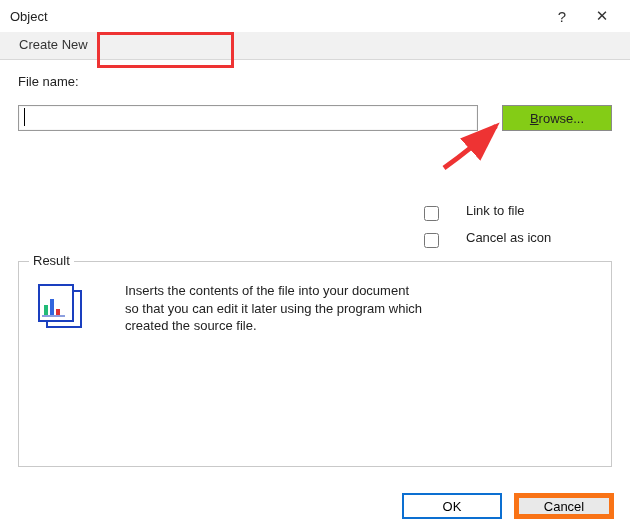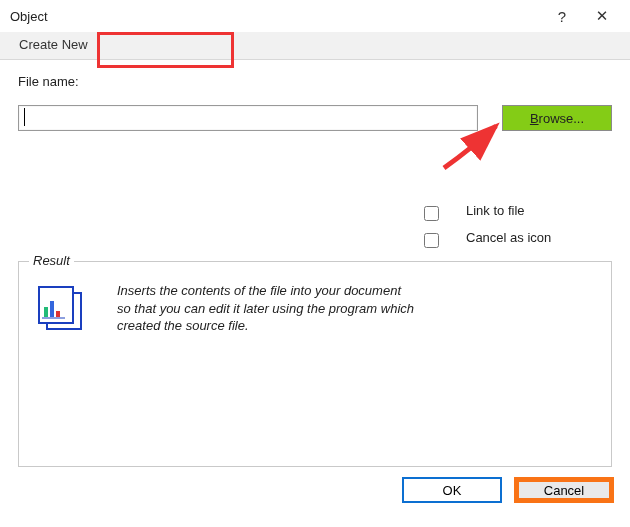--- a/index.html
+++ b/index.html
@@ -90,42 +90,41 @@
     margin-bottom: 6px;
     font-size: 13px;
   }
   .check-row input { width: 15px; height: 15px; }
   .result-group {
     margin: 10px 18px 0 18px;
     border: 1px solid #c9c9c9;
     position: relative;
     padding: 20px 16px 16px 16px;
     height: 206px;
-    font-style: italic;
   }
   .result-group .legend {
     position: absolute;
     top: -9px; left: 10px;
     background: #fff;
     padding: 0 4px;
     font-size: 13px;
   }
   .result-body {
     display: flex;
-    gap: 26px;
-    align-items: flex-end;
+    gap: 34px;
+    align-items: center;
   }
   .result-text {
     max-width: 300px;
     font-size: 13px;
     line-height: 1.35;
   }
   .footer {
     position: absolute;
-    bottom: 24px; right: 16px;
+    bottom: 8px; right: 16px;
     display: flex; gap: 12px;
   }
   .footer button {
     width: 100px; height: 26px;
     font-size: 13px;
     border: 5px solid #f97316;
     background: #e9e9e9;
     cursor: default;
   }
   .footer button.primary {

